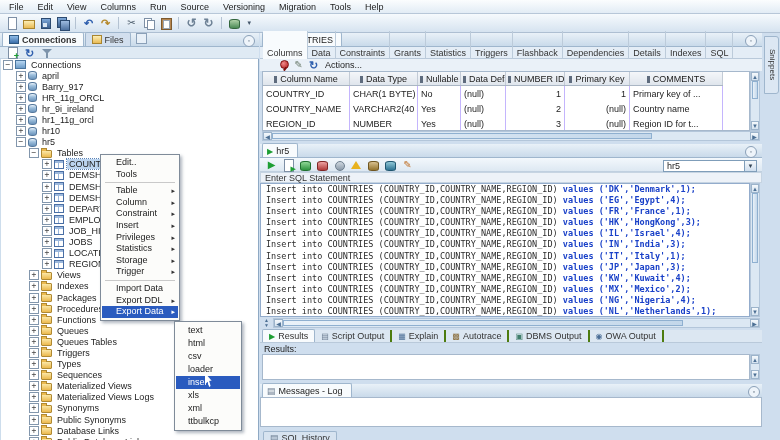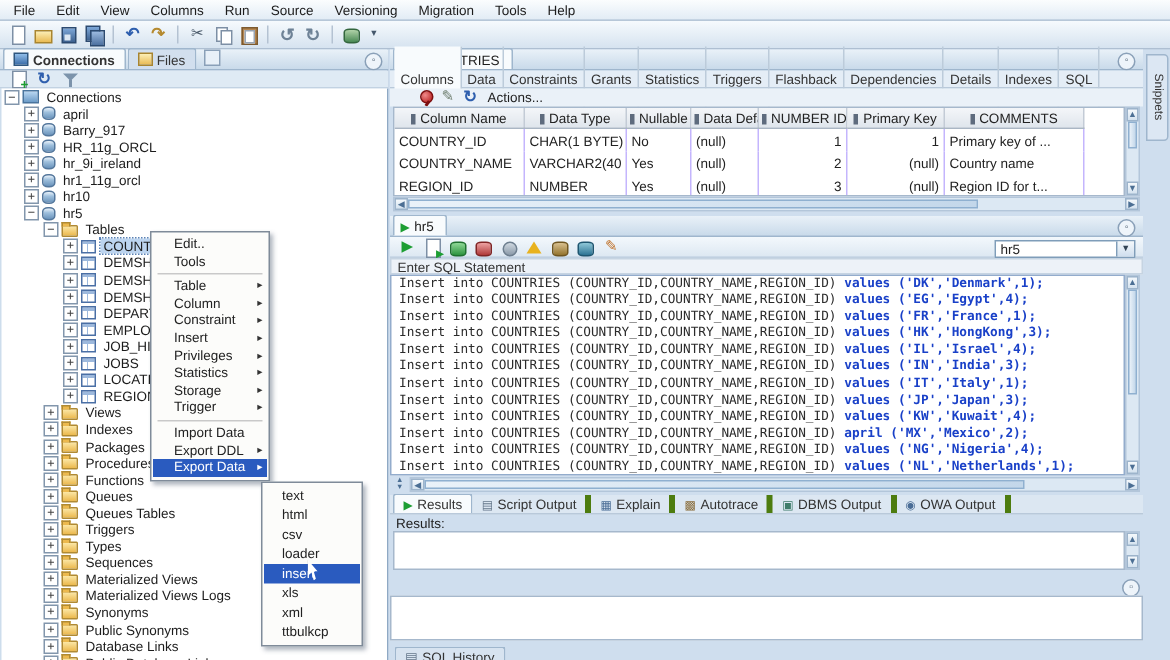--- a/index.html
+++ b/index.html
@@ -154,21 +154,21 @@
   .sql-prompt{position:absolute;left:260px;top:172px;width:502px;height:11px;background:#edf2f8;border:1px solid #c6d4e2;
               line-height:10px;color:#333;padding-left:4px;box-sizing:border-box;}
   .editor{position:absolute;left:260px;top:183px;width:490px;height:134px;background:#fff;border:1px solid #93accc;
           overflow:hidden;font-family:"DejaVu Sans Mono",monospace;font-size:8.5px;line-height:11.1px;box-sizing:border-box;}
   .sline{white-space:pre;padding-left:5px;}
   .shead{color:#2b2b2b;} .sval{color:#1940c8;font-weight:bold;}
   .split-btns{position:absolute;left:261px;top:318px;width:11px;height:10px;font-size:5px;line-height:5px;color:#4c6f94;text-align:center;}
 
   
   .results-tabs{top:330px;height:13px;background:#dce7f2;border-bottom:1px solid #b9c9da;display:flex;align-items:flex-end;padding-left:2px;}
-  .rtab{display:flex;align-items:center;height:12px;padding:0 6px;color:#333;border-right:4px solid #4d7c0f;}
+  .rtab{display:flex;align-items:center;height:12px;padding:0 6px;color:#333;border-right:2px solid #4d7c0f;}
   .rtab.active{background:#f8fbfd;border:1px solid #9fb6cd;border-bottom:none;border-radius:2px 2px 0 0;}
   .rt-ic{margin-right:3px;font-size:8px;line-height:9px;}
   .rt-play::before{content:"▶";color:#1d9e33;}
   .rt-script::before{content:"▤";color:#66788c;}
   .rt-explain::before{content:"▦";color:#4a6d96;}
   .rt-autotrace::before{content:"▩";color:#8a6d3b;}
   .rt-dbms::before{content:"▣";color:#3f7d6b;}
   .rt-owa::before{content:"◉";color:#4a6d96;}
   .results-label{position:absolute;left:264px;top:344px;color:#222;}
   .results-box{position:absolute;left:262px;top:354px;width:488px;height:26px;background:#fff;border:1px solid #a6b8cc;box-sizing:border-box;}
@@ -526,21 +526,21 @@
   <div class="editor">
       <div class="sline"><span class="shead">Insert into COUNTRIES (COUNTRY_ID,COUNTRY_NAME,REGION_ID) </span><span class="sval">values ('DK','Denmark',1);</span></div>
       <div class="sline"><span class="shead">Insert into COUNTRIES (COUNTRY_ID,COUNTRY_NAME,REGION_ID) </span><span class="sval">values ('EG','Egypt',4);</span></div>
       <div class="sline"><span class="shead">Insert into COUNTRIES (COUNTRY_ID,COUNTRY_NAME,REGION_ID) </span><span class="sval">values ('FR','France',1);</span></div>
       <div class="sline"><span class="shead">Insert into COUNTRIES (COUNTRY_ID,COUNTRY_NAME,REGION_ID) </span><span class="sval">values ('HK','HongKong',3);</span></div>
       <div class="sline"><span class="shead">Insert into COUNTRIES (COUNTRY_ID,COUNTRY_NAME,REGION_ID) </span><span class="sval">values ('IL','Israel',4);</span></div>
       <div class="sline"><span class="shead">Insert into COUNTRIES (COUNTRY_ID,COUNTRY_NAME,REGION_ID) </span><span class="sval">values ('IN','India',3);</span></div>
       <div class="sline"><span class="shead">Insert into COUNTRIES (COUNTRY_ID,COUNTRY_NAME,REGION_ID) </span><span class="sval">values ('IT','Italy',1);</span></div>
       <div class="sline"><span class="shead">Insert into COUNTRIES (COUNTRY_ID,COUNTRY_NAME,REGION_ID) </span><span class="sval">values ('JP','Japan',3);</span></div>
       <div class="sline"><span class="shead">Insert into COUNTRIES (COUNTRY_ID,COUNTRY_NAME,REGION_ID) </span><span class="sval">values ('KW','Kuwait',4);</span></div>
-      <div class="sline"><span class="shead">Insert into COUNTRIES (COUNTRY_ID,COUNTRY_NAME,REGION_ID) </span><span class="sval">april ('MX','Mexico',2);</span></div>
+      <div class="sline"><span class="shead">Insert into COUNTRIES (COUNTRY_ID,COUNTRY_NAME,REGION_ID) </span><span class="sval">values ('MX','Mexico',2);</span></div>
       <div class="sline"><span class="shead">Insert into COUNTRIES (COUNTRY_ID,COUNTRY_NAME,REGION_ID) </span><span class="sval">values ('NG','Nigeria',4);</span></div>
       <div class="sline"><span class="shead">Insert into COUNTRIES (COUNTRY_ID,COUNTRY_NAME,REGION_ID) </span><span class="sval">values ('NL','Netherlands',1);</span></div>
     </div>
   <div class="sb vs" style="left:750px;top:183px;width:10px;height:134px;">
     <span class="arr a-up">▲</span>
     <span class="thumb" style="left:1px;top:9px;width:6px;height:70px;"></span>
     <span class="arr a-dn">▼</span>
   </div>
   <div class="sb hs" style="left:273px;top:318px;width:487px;height:10px;">
     <span class="arr a-lf">◀</span>
@@ -575,20 +575,26 @@
         <span>OWA Output</span>
       </span>
     </div>
   <div class="results-label">Results:</div>
   <div class="results-box"></div>
   <div class="sb vs" style="left:750px;top:354px;width:10px;height:26px;">
     <span class="arr a-up">▲</span>
     <span class="arr a-dn">▼</span>
   </div>
 
+  <div class="bar tabbar msg-tabbar">
+    <span class="xtab">
+      <span class="mt-ic"></span>
+      <span>Messages - Log</span>
+    </span>
+  </div>
   <div class="tab-menu-btn" style="left:748px;top:386px;">▫</div>
   <div class="msg-box"></div>
   <div class="sqlhist-tab">
     <span class="mt-ic"></span>
     <span>SQL History</span>
   </div>
 
   <div class="ctx ctx-main">
       <div class="mi"><span>Edit..</span></div>
       <div class="mi"><span>Tools</span></div>

